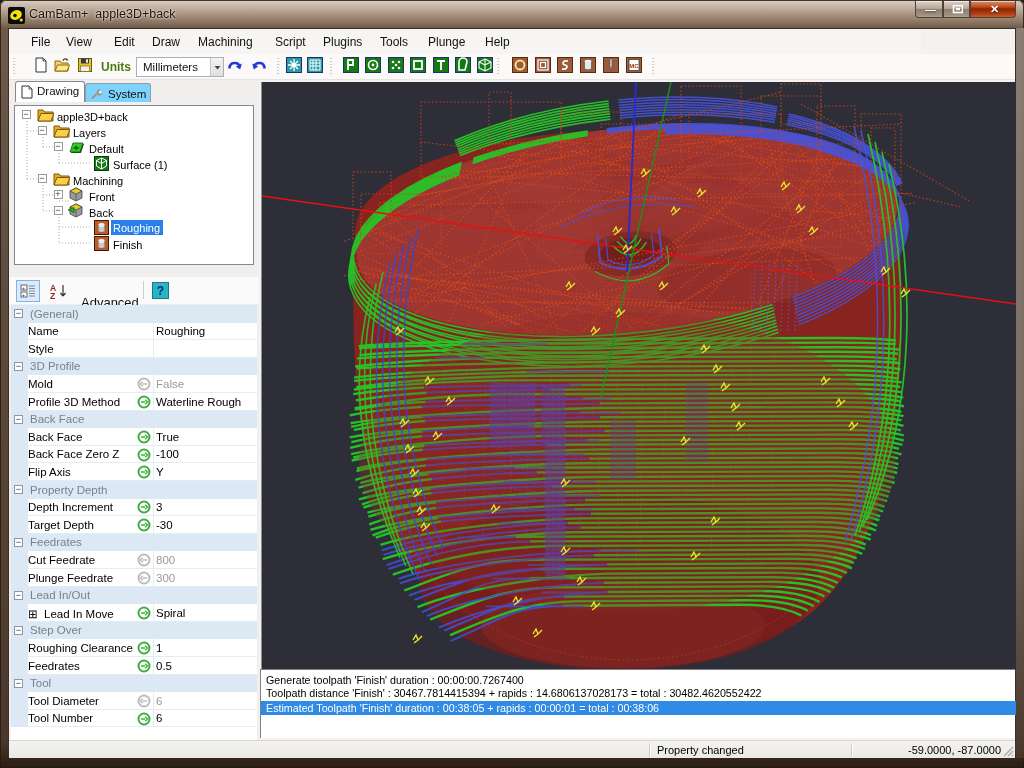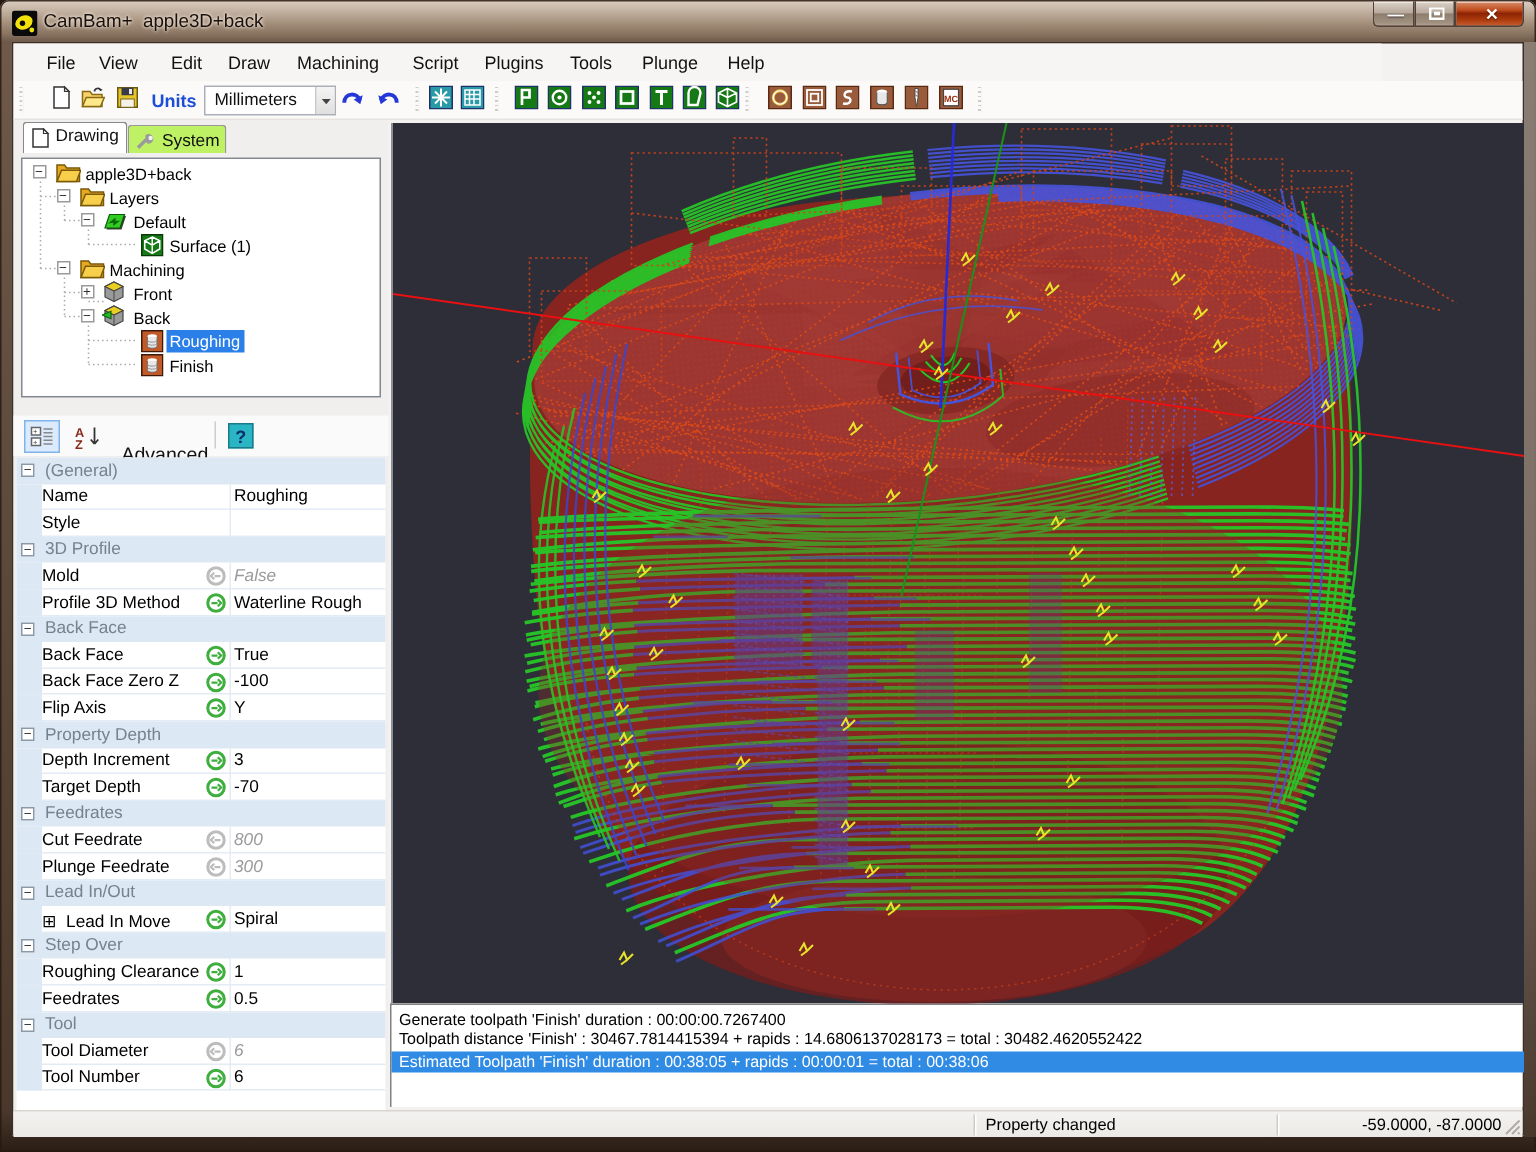--- a/index.html
+++ b/index.html
@@ -17,45 +17,45 @@
 #btnclose{left:970px;width:46px;border-radius:0 0 4px 0;background:linear-gradient(180deg,#d78f6e 0,#c24e1e 35%,#8e2404 50%,#aa3a0c 75%,#c65c30)}
 .glyph{position:absolute;color:#fff;font-weight:bold;text-shadow:0 1px 1px rgba(0,0,0,.6)}
 
 #client{position:absolute;left:8px;top:28px;width:1008px;height:729px;background:#f4f2f0;border:1px solid #3c2f26}
 
 #menubar{position:absolute;left:0;top:0;width:912px;height:25px;background:#f7f5f3}
 .mi{position:absolute;top:6px;font-size:12px;color:#111}
 
 #toolbar{position:absolute;left:0;top:25px;width:1006px;height:26px;background:#fbfaf9;border-bottom:1px solid #e6e3e0}
 .grip{position:absolute;top:4px;width:3px;height:18px;background-image:repeating-linear-gradient(180deg,#cfccc8 0,#cfccc8 1px,transparent 1px,transparent 3px);border-right:1px solid #f5f5f5}
-.tbtxt{position:absolute;font-size:12px;color:#1d4ed8}
+.tbtxt{position:absolute;font-size:12px;color:#4d7c0f}
 .ticon{position:absolute;top:3px;width:16px;height:16px}
 
 #combo{position:absolute;left:127px;top:3px;width:88px;height:20px;background:#fff;border:1px solid #aab0b8;font-size:11.5px;color:#111}
 #combo .arrowbox{position:absolute;right:0;top:0;width:13px;height:18px;background:linear-gradient(180deg,#f4f4f4,#dfdfdf);border-left:1px solid #c8c8c8}
 
 #lpanel{position:absolute;left:0;top:51px;width:250px;height:677px;background:#f0efed}
 .tab{position:absolute;font-size:11.5px;color:#111}
 #tabdrawing{left:6px;top:1px;width:70px;height:21px;background:#fff;border:1px solid #888;border-bottom:none;border-radius:3px 3px 0 0;z-index:3}
-#tabsystem{left:76px;top:3px;width:66px;height:19px;background:#bef264;border:1px solid #999;border-bottom:none;border-radius:3px 3px 0 0}
+#tabsystem{left:76px;top:3px;width:66px;height:19px;background:#7dd3fc;border:1px solid #999;border-bottom:none;border-radius:3px 3px 0 0}
 #treebox{position:absolute;left:5px;top:25px;width:240px;height:160px;background:#fff;border:1px solid #828790;box-shadow:inset -1px -1px 0 #fdfdfd}
 .trow{position:absolute;font-size:11px;color:#000;white-space:nowrap}
 .ebox{position:absolute;width:9px;height:9px;border:1px solid #9a9a9a;background:#fff;font-size:9px;line-height:7px;text-align:center;color:#333}
 
 #ptool{position:absolute;left:0;top:197px;width:250px;height:27px;background:#fbfafa}
 
 #pgrid{position:absolute;left:2px;top:225px;width:246px;height:436px;background:#fff;font-size:11.5px}
 .prow{position:absolute;left:0;width:246px;height:17.6px}
 .pcat{background:#dce8f4;color:#76828e}
 .pname{position:absolute;left:17px;top:2.5px;color:#000}
 .pval{position:absolute;left:145px;top:2.5px;color:#000}
 .pind{position:absolute;left:0;top:0;width:17px;height:17.6px;background:#dce8f4}
 .pline{box-shadow:inset 0 -1px 0 #e3ecf5}
 .pvline{position:absolute;left:142px;top:0;width:1px;height:17.6px;background:#e3ecf5}
-.ital{font-style:italic;color:#9a9a9a}
+.ital{color:#9a9a9a}
 .cbox{position:absolute;left:3px;top:4px;width:9px;height:9px;border:1px solid #8b98a5;background:#fff;font-size:9px;line-height:7px;text-align:center;color:#333}
 
 #log{position:absolute;left:251px;top:640px;width:755px;height:69px;background:#fff;border-left:1px solid #808080;border-top:1px solid #808080;font-size:10.7px;color:#000}
 .logline{position:absolute;left:5px;white-space:nowrap}
 #loghl{position:absolute;left:0px;top:31px;width:755px;height:13.5px;background:#2f8be4;color:#fff}
 
 #statusbar{position:absolute;left:0;top:711px;width:1006px;height:18px;background:linear-gradient(180deg,#f4f2f0,#eceae7);border-top:1px solid #d8d5d1;font-size:11px;color:#000}
 .sbsep{position:absolute;top:2px;width:1px;height:14px;background:#cfccc8;box-shadow:1px 0 0 #fff}
 </style></head>
 <body>
@@ -394,21 +394,21 @@
           <div class="pval">3</div>
         </div>
         <div class="prow pline" style="top:211.20000000000002px">
           <div class="pind"></div>
           <div class="pname">Target Depth</div>
           <svg style="position:absolute;left:126px;top:1.8px" width="14" height="14" viewBox="0 0 14 14">
             <circle cx="7" cy="7" r="5.5" fill="#fff" stroke="#3fae3f" stroke-width="2"></circle>
             <path d="M4 7 h4 M8.2 4.8 L10.4 7 L8.2 9.2" fill="none" stroke="#3fae3f" stroke-width="1.5"></path>
           </svg>
           <div class="pvline"></div>
-          <div class="pval">-70</div>
+          <div class="pval">-30</div>
         </div>
         <div class="prow pcat" style="top:228.8px">
           <div class="cbox">−</div>
           <div style="position:absolute;left:19px;top:2.5px">Feedrates</div>
         </div>
         <div class="prow pline" style="top:246.40000000000003px">
           <div class="pind"></div>
           <div class="pname">Cut Feedrate</div>
           <svg style="position:absolute;left:126px;top:1.8px" width="14" height="14" viewBox="0 0 14 14">
             <circle cx="7" cy="7" r="5.5" fill="#fff" stroke="#bcbcbc" stroke-width="2"></circle>

